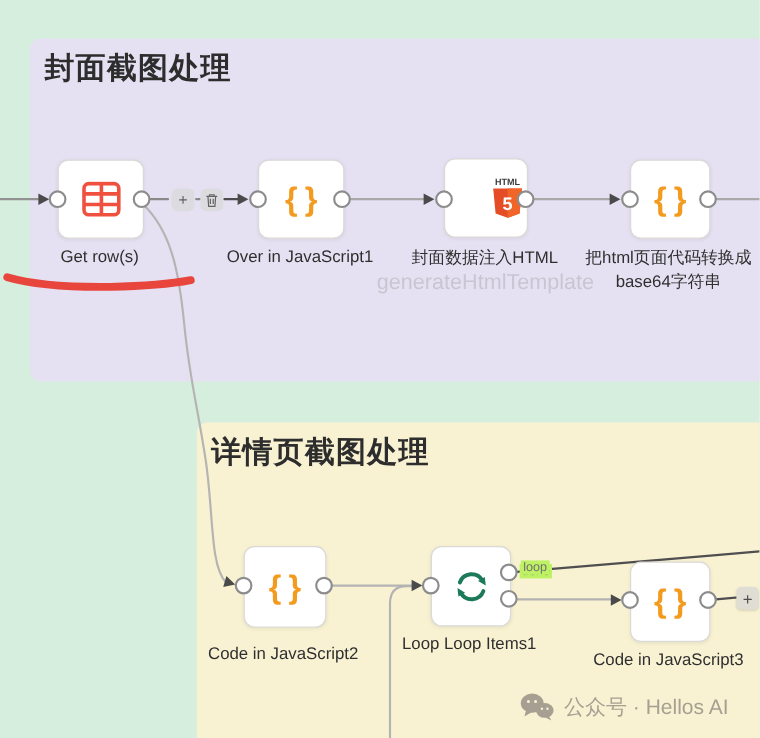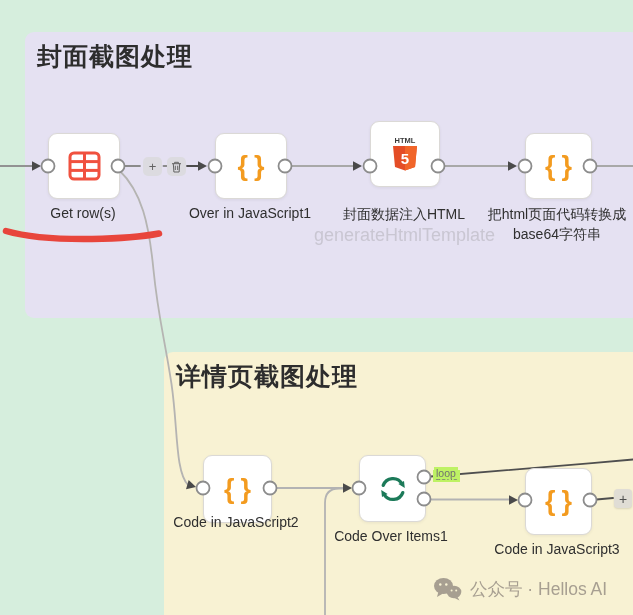--- a/index.html
+++ b/index.html
@@ -88,21 +88,21 @@
     </svg>
   </div>
 
   <div class="node" style="left:215px;top:133px;width:70px;height:64px;">
     <span class="braces">
       <span>{</span>
         <span>}</span>
     </span>
   </div>
 
-  <div class="node" style="left:370px;top:121px;width:68px;height:64px;">
+  <div class="node" style="left:370px;top:132px;width:68px;height:64px;justify-content:flex-end;">
     <svg width="32" height="38" viewBox="0 0 32 38">
       <text x="16" y="8" text-anchor="middle" font-size="7.5" font-weight="bold" fill="#3b3b3b" font-family="Liberation Sans, sans-serif">HTML</text>
       <path d="M4,11 L28,11 L26,32 L16,35.5 L6,32 Z" fill="#e44d26"></path>
       <path d="M16,11 L28,11 L26,32 L16,35.5 Z" fill="#f16529"></path>
       <text x="16" y="29" text-anchor="middle" font-size="15" font-weight="bold" fill="#ffffff" font-family="Liberation Sans, sans-serif">5</text>
     </svg>
   </div>
 
   <div class="node" style="left:525px;top:133px;width:65px;height:64px;">
     <span class="braces">
@@ -137,22 +137,22 @@
   <div class="node-label" style="left:-7px;top:203px;">Get row(s)</div>
   <div class="node-label" style="left:160px;top:203px;">Over in JavaScript1</div>
   <div class="node-label" style="left:314px;top:204px;">
     <span>封面数据注入HTML</span>
     <span class="sub">generateHtmlTemplate</span>
   </div>
   <div class="node-label wrap2" style="left:467px;top:204px;">
     <span>把html页面代码转换成</span><br>
     <span>base64字符串</span>
   </div>
-  <div class="node-label" style="left:146px;top:512px;">Code in JavaScript2</div>
-  <div class="node-label" style="left:301px;top:526px;">Code Over Items1</div>
+  <div class="node-label" style="left:146px;top:534px;">Code in JavaScript2</div>
+  <div class="node-label" style="left:301px;top:526px;">Loop Loop Items1</div>
   <div class="node-label" style="left:467px;top:539px;">Code in JavaScript3</div>
 
   <div class="conn-btn" style="left:143px;top:157px;">+</div>
   <div class="conn-btn" style="left:167px;top:157px;">
     <svg width="11" height="12" viewBox="0 0 11 12">
       <path d="M1,2.7 H10 M3.6,2.7 V1.3 H7.4 V2.7 M2.3,2.7 L2.9,11 H8.1 L8.7,2.7 M4.3,4.7 V9 M6.7,4.7 V9" fill="none" stroke="#636363" stroke-width="1"></path>
     </svg>
   </div>
   <div class="insert-btn">+</div>
 

